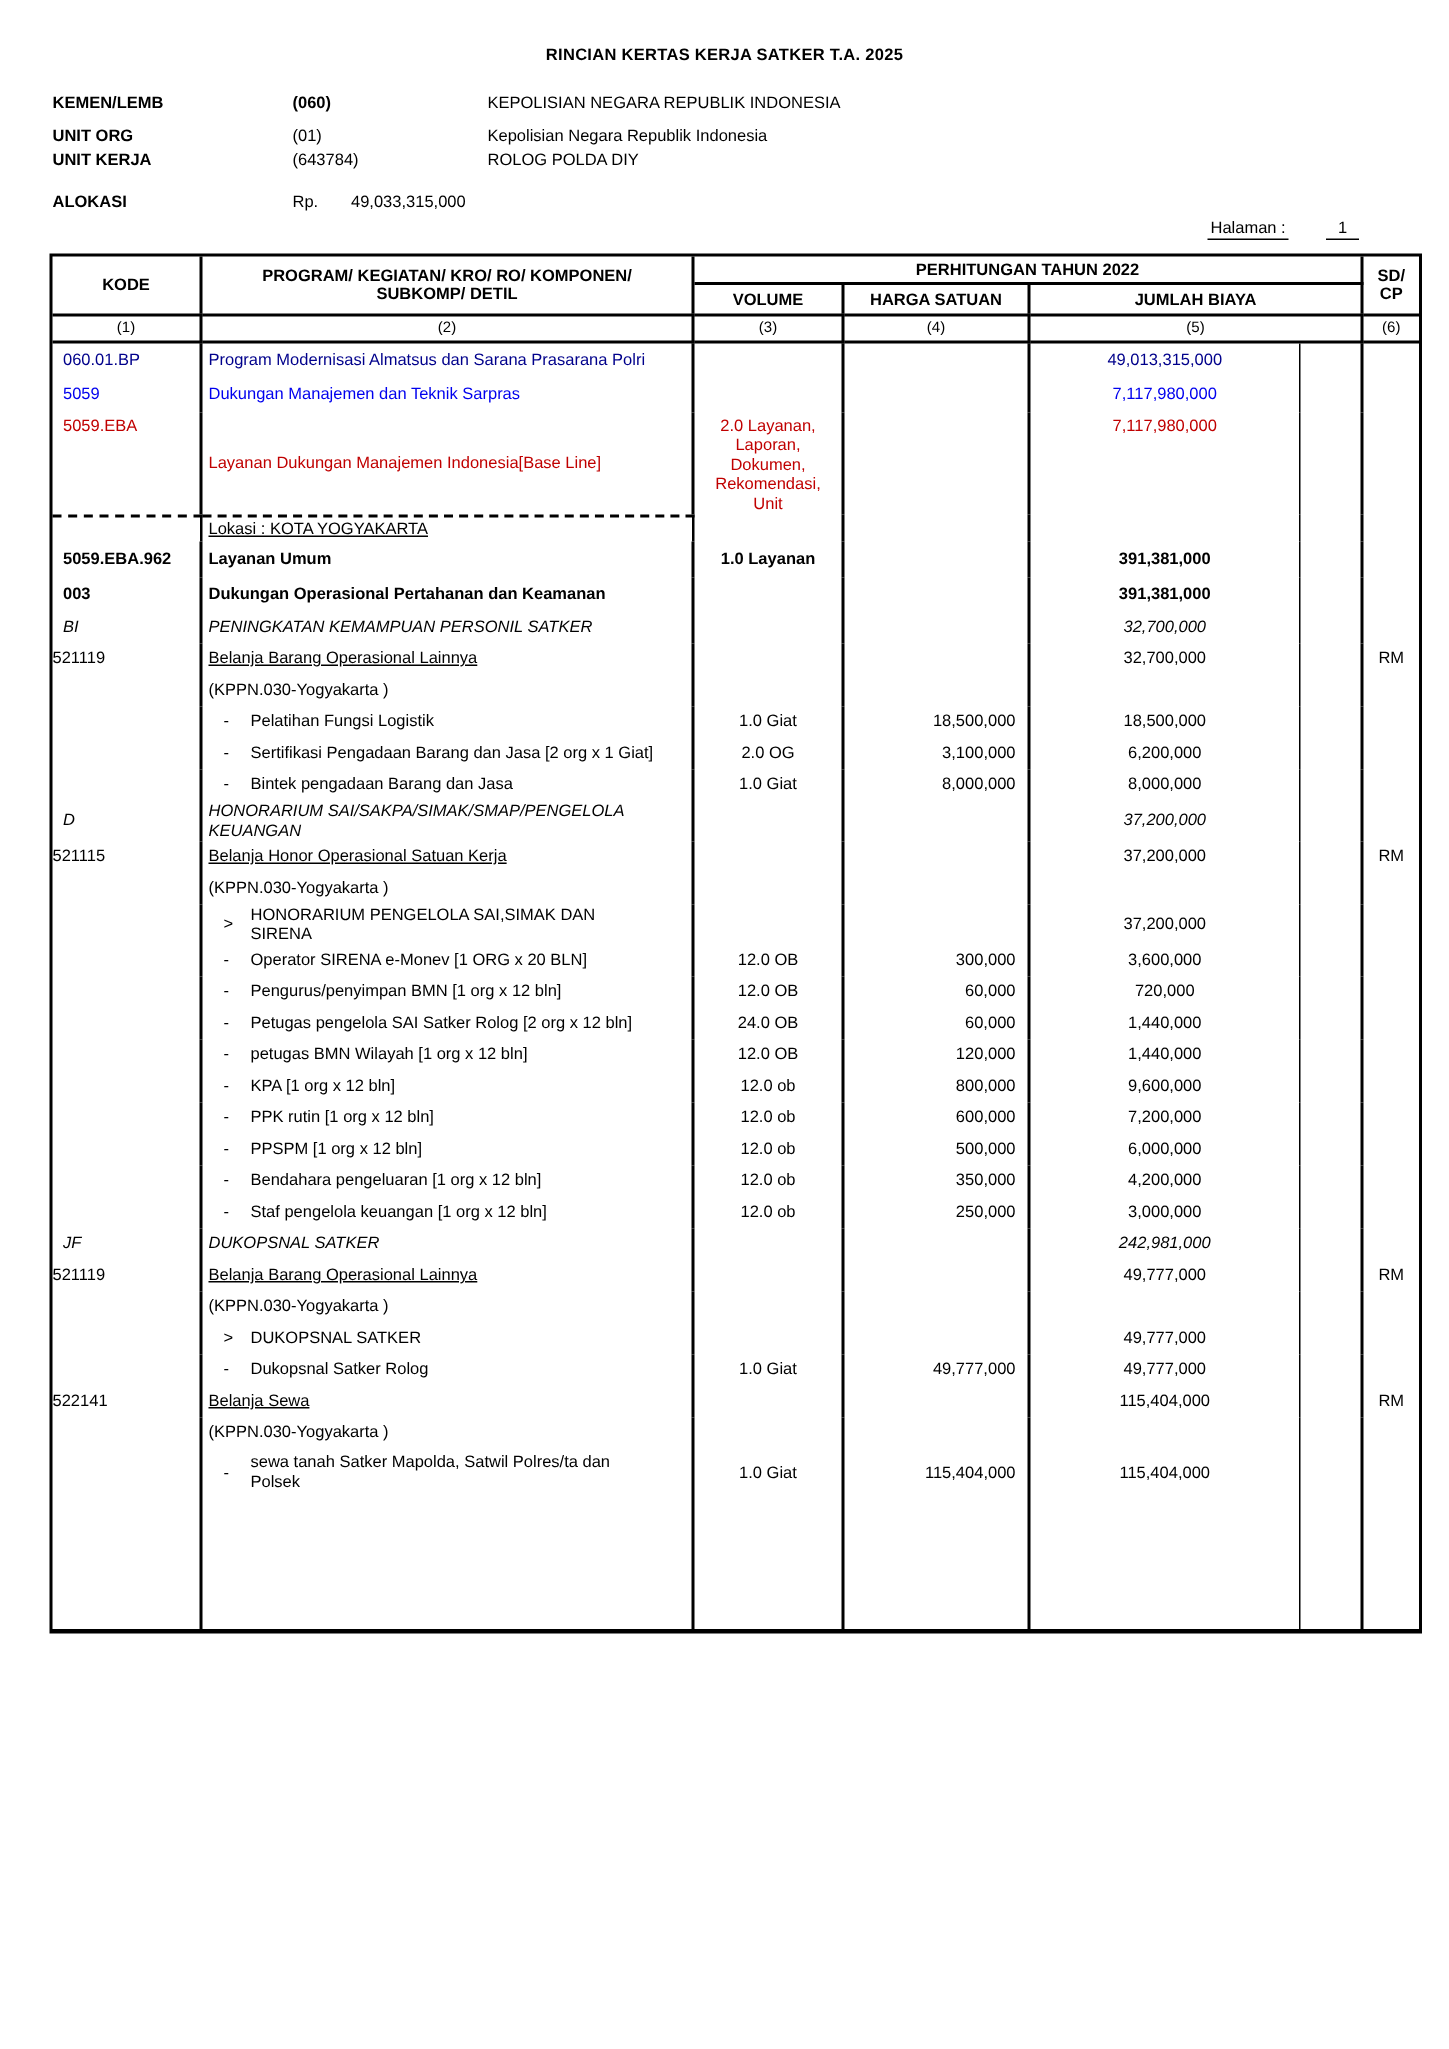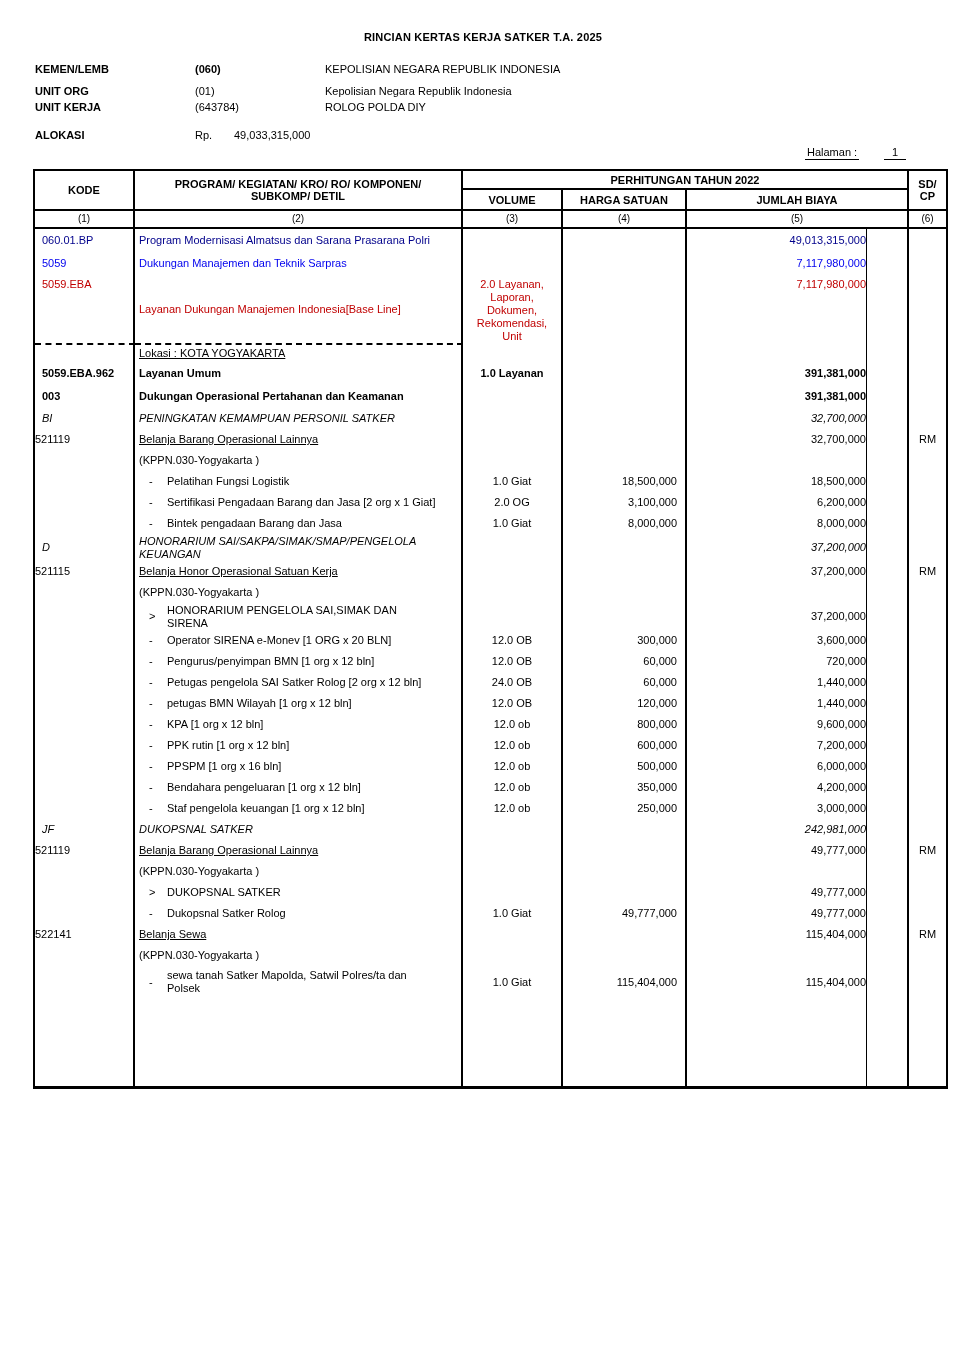--- a/index.html
+++ b/index.html
@@ -36,21 +36,21 @@
   
   td{vertical-align:middle;line-height:13px;font-size:11px;}
   td.c-kode{text-align:left;padding-left:7px;}
   tr.kc td.c-kode{text-align:left;padding-left:0;}
   td.c-detail{padding-left:4px;padding-right:4px;}
   .dtxt{white-space:pre-line;}
   .dwrap{display:flex;align-items:center;}
   .pfx{flex:none;width:18px;padding-left:10px;text-align:left;}
   td.c-vol{text-align:center;white-space:pre-line;line-height:13px;padding:0 2px;}
   td.c-harga{text-align:right;padding-right:8px;}
-  td.c-jumlah{text-align:right;}
+  td.c-jumlah{text-align:center;}
   td.c-sdcp{text-align:center;}
   .ul{text-decoration:underline;}
   tr.navy td{color:var(--navy);}
   tr.blue td{color:var(--blue);}
   tr.red td{color:var(--red);}
   tr.bold td{font-weight:bold;}
   tr.italic td{font-style:italic;}
   tr.eba td{vertical-align:top;padding-top:3px;}
   tr.eba td.c-detail{vertical-align:middle;padding-top:0;}
   td.dash-top{border-top:2px dashed #000;}
@@ -376,21 +376,21 @@
           <td class="c-harga br2">600,000</td>
           <td class="c-jumlah br1">7,200,000</td>
           <td class="c-narrow br2"></td>
           <td class="c-sdcp"></td>
         </tr>
         <tr style="height: 21px;">
           <td class="c-kode br2"></td>
           <td class="c-detail br2">
             <div class="dwrap">
               <span class="pfx">-</span>
-              <span class="dtxt">PPSPM [1 org x 16 bln]</span>
+              <span class="dtxt">PPSPM [1 org x 12 bln]</span>
             </div>
           </td>
           <td class="c-vol br2">12.0 ob</td>
           <td class="c-harga br2">500,000</td>
           <td class="c-jumlah br1">6,000,000</td>
           <td class="c-narrow br2"></td>
           <td class="c-sdcp"></td>
         </tr>
         <tr style="height: 21px;">
           <td class="c-kode br2"></td>

